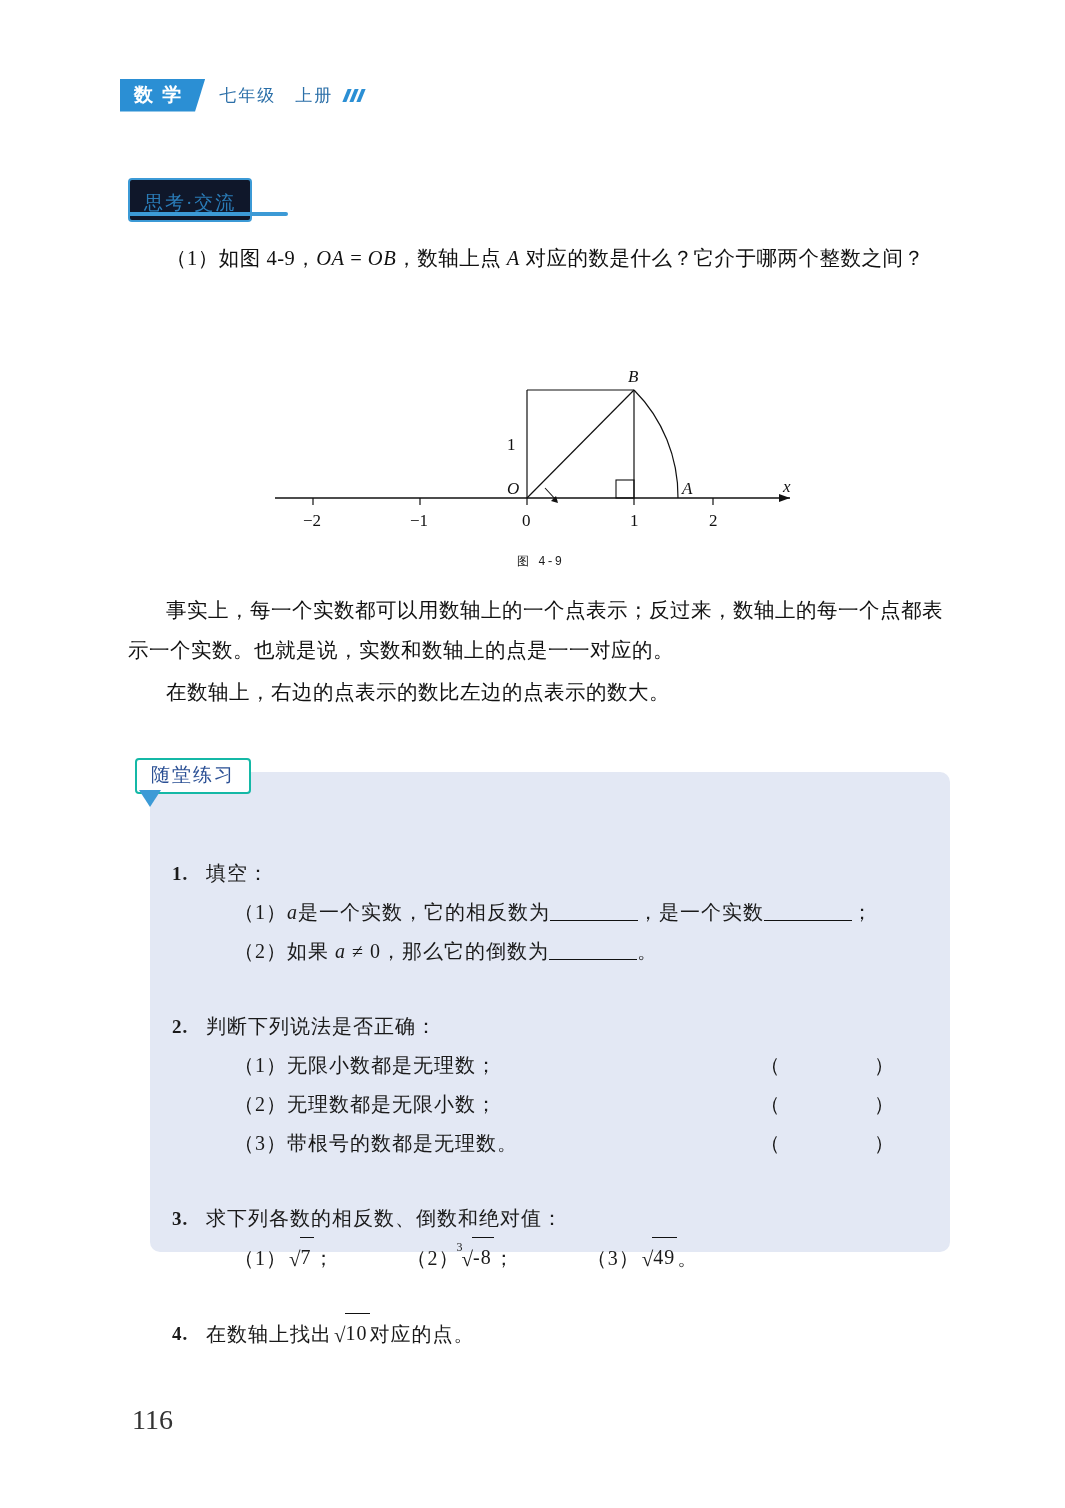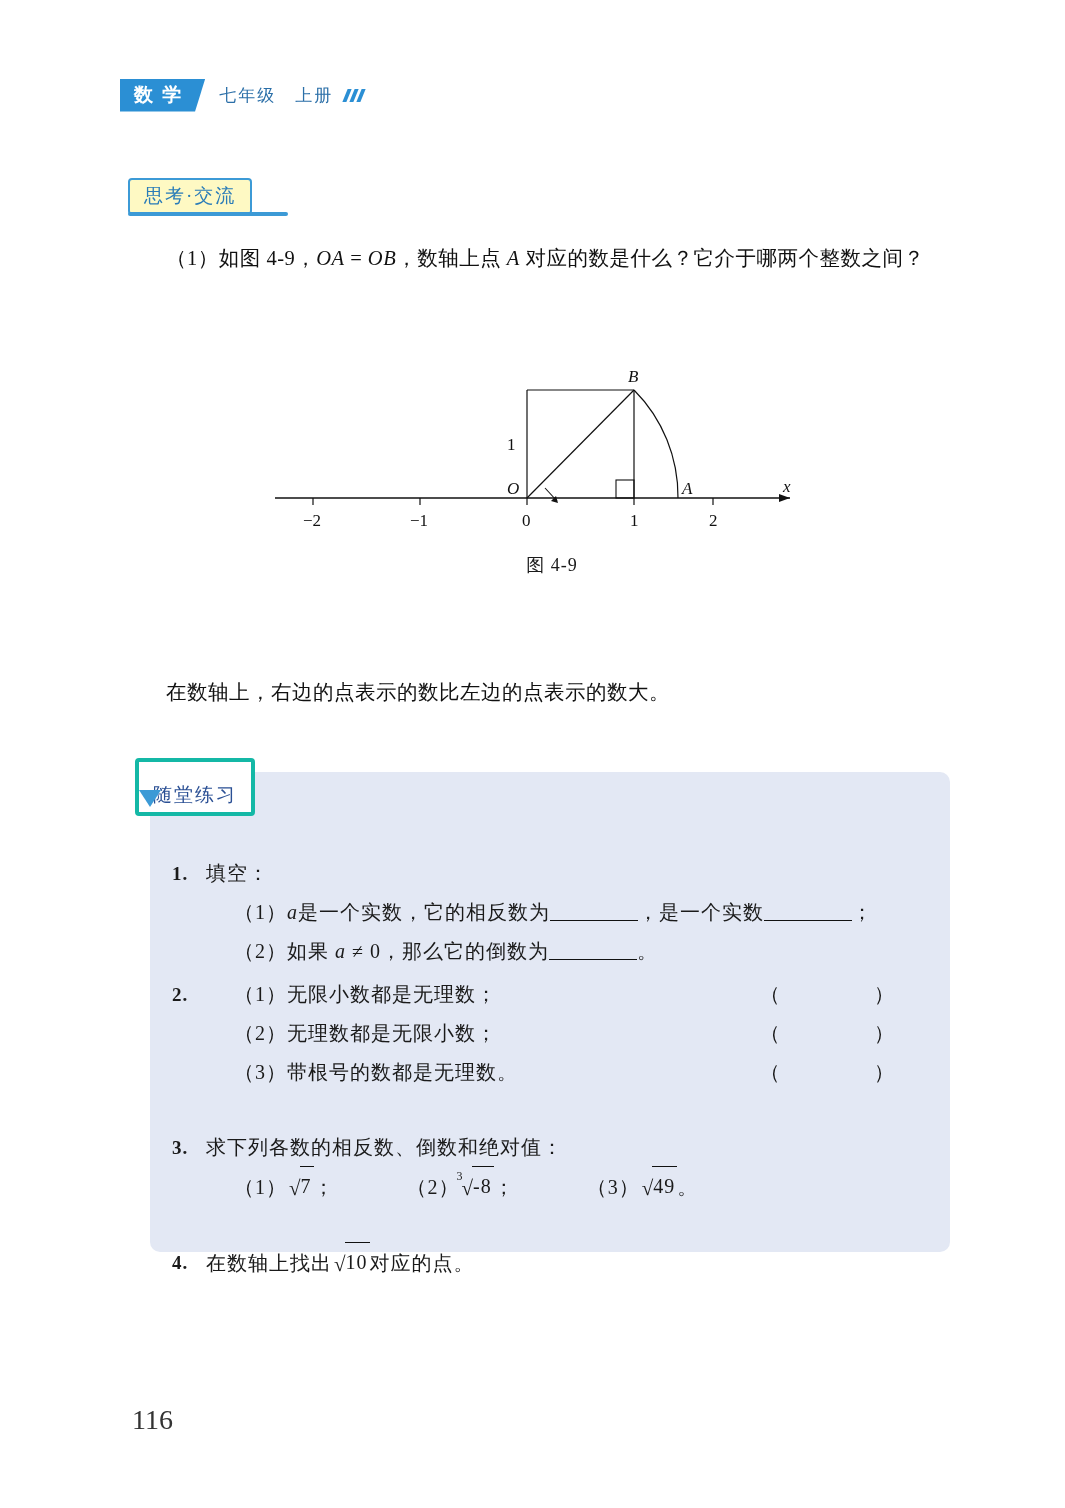--- a/index.html
+++ b/index.html
@@ -63,22 +63,22 @@
     transform: skewX(-22deg);
   }
 
   
   .tag-think {
     position: absolute;
     left: 128px;
     top: 178px;
     border: 2px solid #3c9ad6;
     border-radius: 4px;
-    background: #fef9c3;
-    padding: 3px 14px 4px 14px;
+    background: #0f172a;
+    padding: 10px 14px 4px 14px;
     color: #2a7cb8;
     font-family: Liberation Serif, serif;
     font-size: 19px;
     letter-spacing: 2px;
   }
   .tag-think-underline {
     position: absolute;
     left: 128px;
     top: 212px;
     width: 160px;
@@ -132,37 +132,38 @@
   
   .figure {
     position: absolute;
     left: 245px;
     top: 368px;
     width: 590px;
     height: 185px;
   }
   .fig-caption {
     position: absolute;
-    left: 12px;
+    left: 0;
     top: 185px;
     width: 590px;
     text-align: center;
-    font-size: 18px;
+    font-size: 12px;
     letter-spacing: 1px;
+    font-family: Liberation Mono, monospace;
   }
 
   
   .tag-exercise {
     position: absolute;
     left: 135px;
     top: 758px;
-    border: 4px solid #14b8a6;
+    border: 2px solid #14b8a6;
     border-radius: 4px;
     background: #ffffff;
-    padding: 20px 14px 4px 14px;
+    padding: 2px 14px 4px 14px;
     color: #2a4f94;
     font-family: "Liberation Sans", sans-serif;
     font-size: 19px;
     letter-spacing: 2px;
     z-index: 3;
   }
   .tag-arrow {
     position: absolute;
     left: 139px;
     top: 790px;
@@ -283,20 +284,21 @@
       <text x="538" y="124" font-family="Liberation Serif, serif" font-style="italic" font-size="17" fill="#111">x</text>
       <text x="58" y="158" font-family="Liberation Serif, serif" font-size="17" fill="#111">−2</text>
       <text x="165" y="158" font-family="Liberation Serif, serif" font-size="17" fill="#111">−1</text>
       <text x="277" y="158" font-family="Liberation Serif, serif" font-size="17" fill="#111">0</text>
       <text x="385" y="158" font-family="Liberation Serif, serif" font-size="17" fill="#111">1</text>
       <text x="464" y="158" font-family="Liberation Serif, serif" font-size="17" fill="#111">2</text>
     </svg>
     <div class="fig-caption">图 4-9</div>
   </div>
 
+  <div class="body-text p3">事实上，每一个实数都可以用数轴上的一个点表示；反过来，数轴上的每一个点都表示一个实数。也就是说，实数和数轴上的点是一一对应的。</div>
 
   <div class="body-text p4">在数轴上，右边的点表示的数比左边的点表示的数大。</div>
 
   <div class="exercise-box"></div>
   <div class="tag-arrow"></div>
   <div class="tag-exercise">随堂练习</div>
 
   <div class="ex-list">
 
     <div class="ex-item">
@@ -305,20 +307,21 @@
       <div class="ex-sub">
         <span>（1）</span><span class="it">a</span><span>是一个实数，它的相反数为</span><span class="blank"></span><span>，是一个实数</span><span class="blank"></span><span>；</span>
       </div>
       <div class="ex-sub">
         <span>（2）如果 </span><span class="it">a</span><span> ≠ 0，那么它的倒数为</span><span class="blank"></span><span>。</span>
       </div>
     </div>
 
     <div class="ex-item">
       <span class="ex-num">2.</span>
+      <div class="ex-head">判断下列说法是否正确：</div>
       <div class="ex-sub">
         <span>（1）无限小数都是无理数；</span>
         <span class="paren-right">（　　）</span>
       </div>
       <div class="ex-sub">
         <span>（2）无理数都是无限小数；</span>
         <span class="paren-right">（　　）</span>
       </div>
       <div class="ex-sub">
         <span>（3）带根号的数都是无理数。</span>

